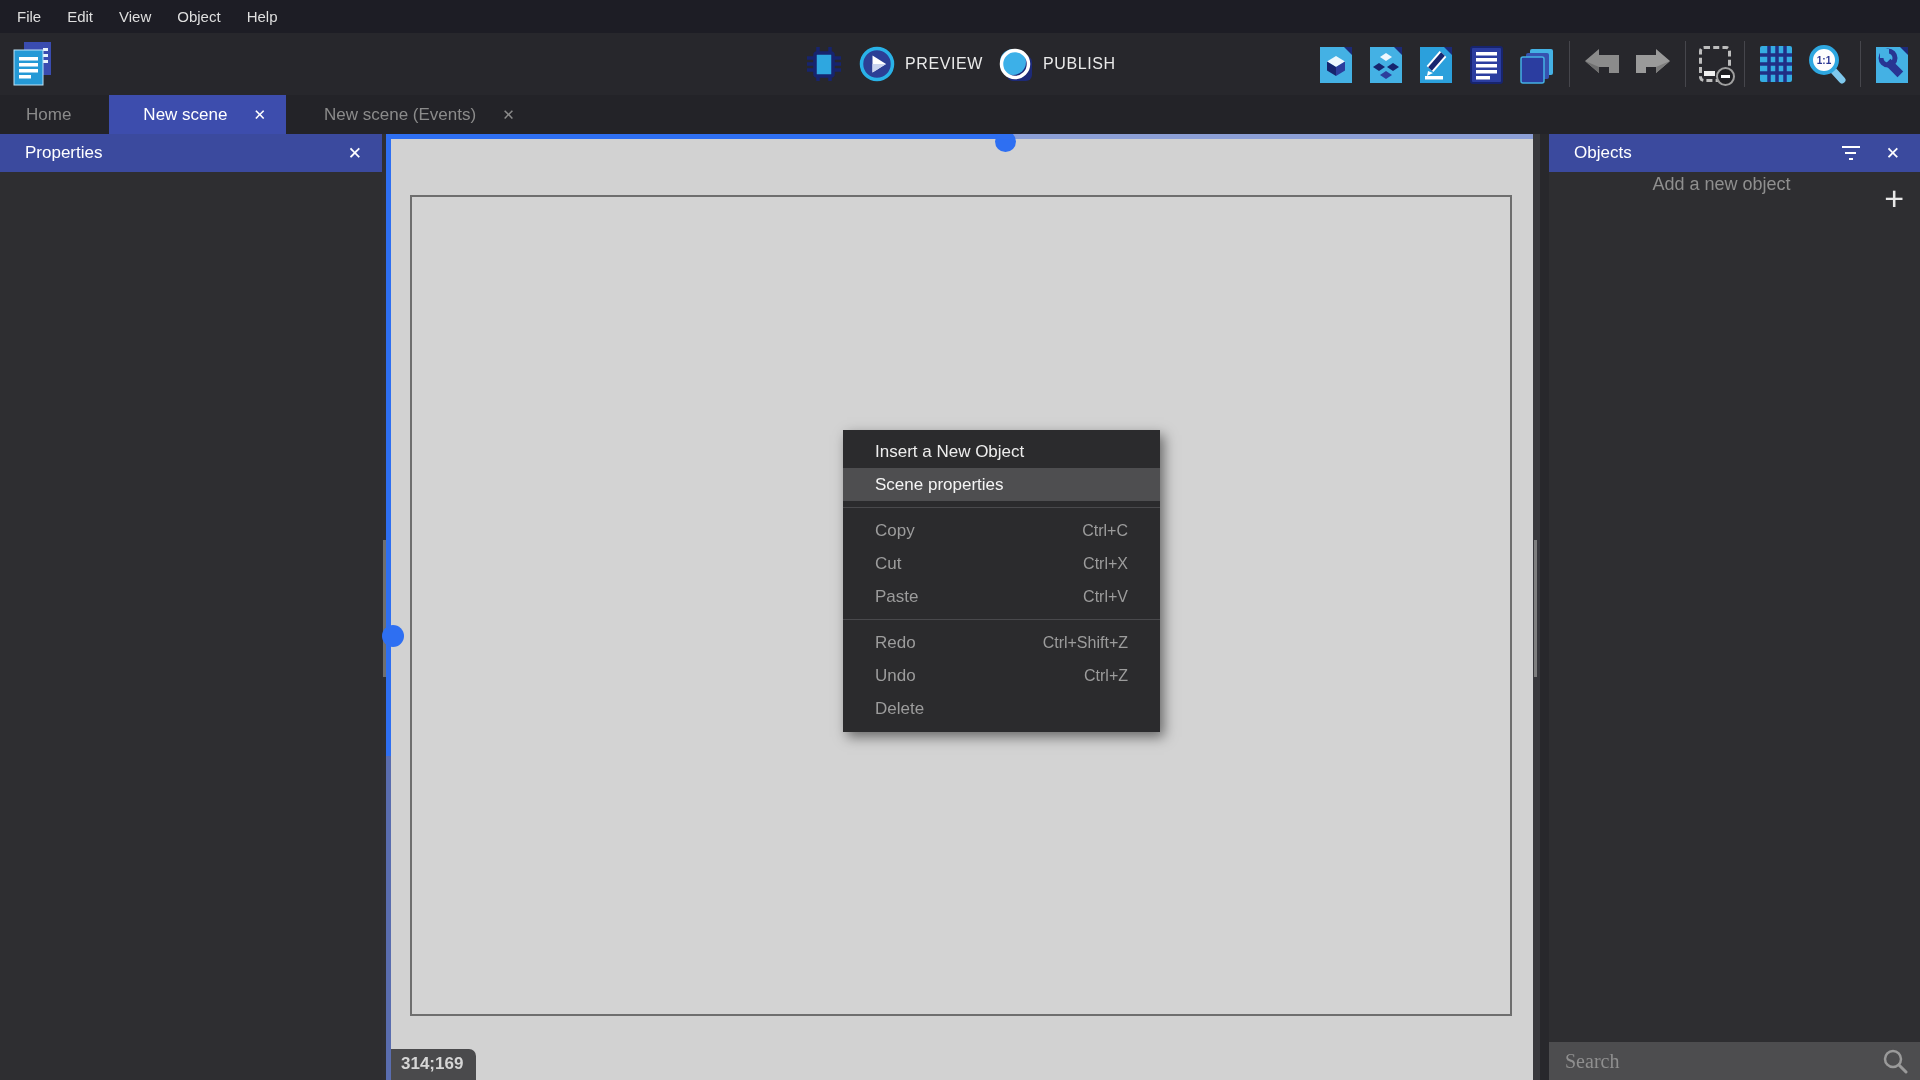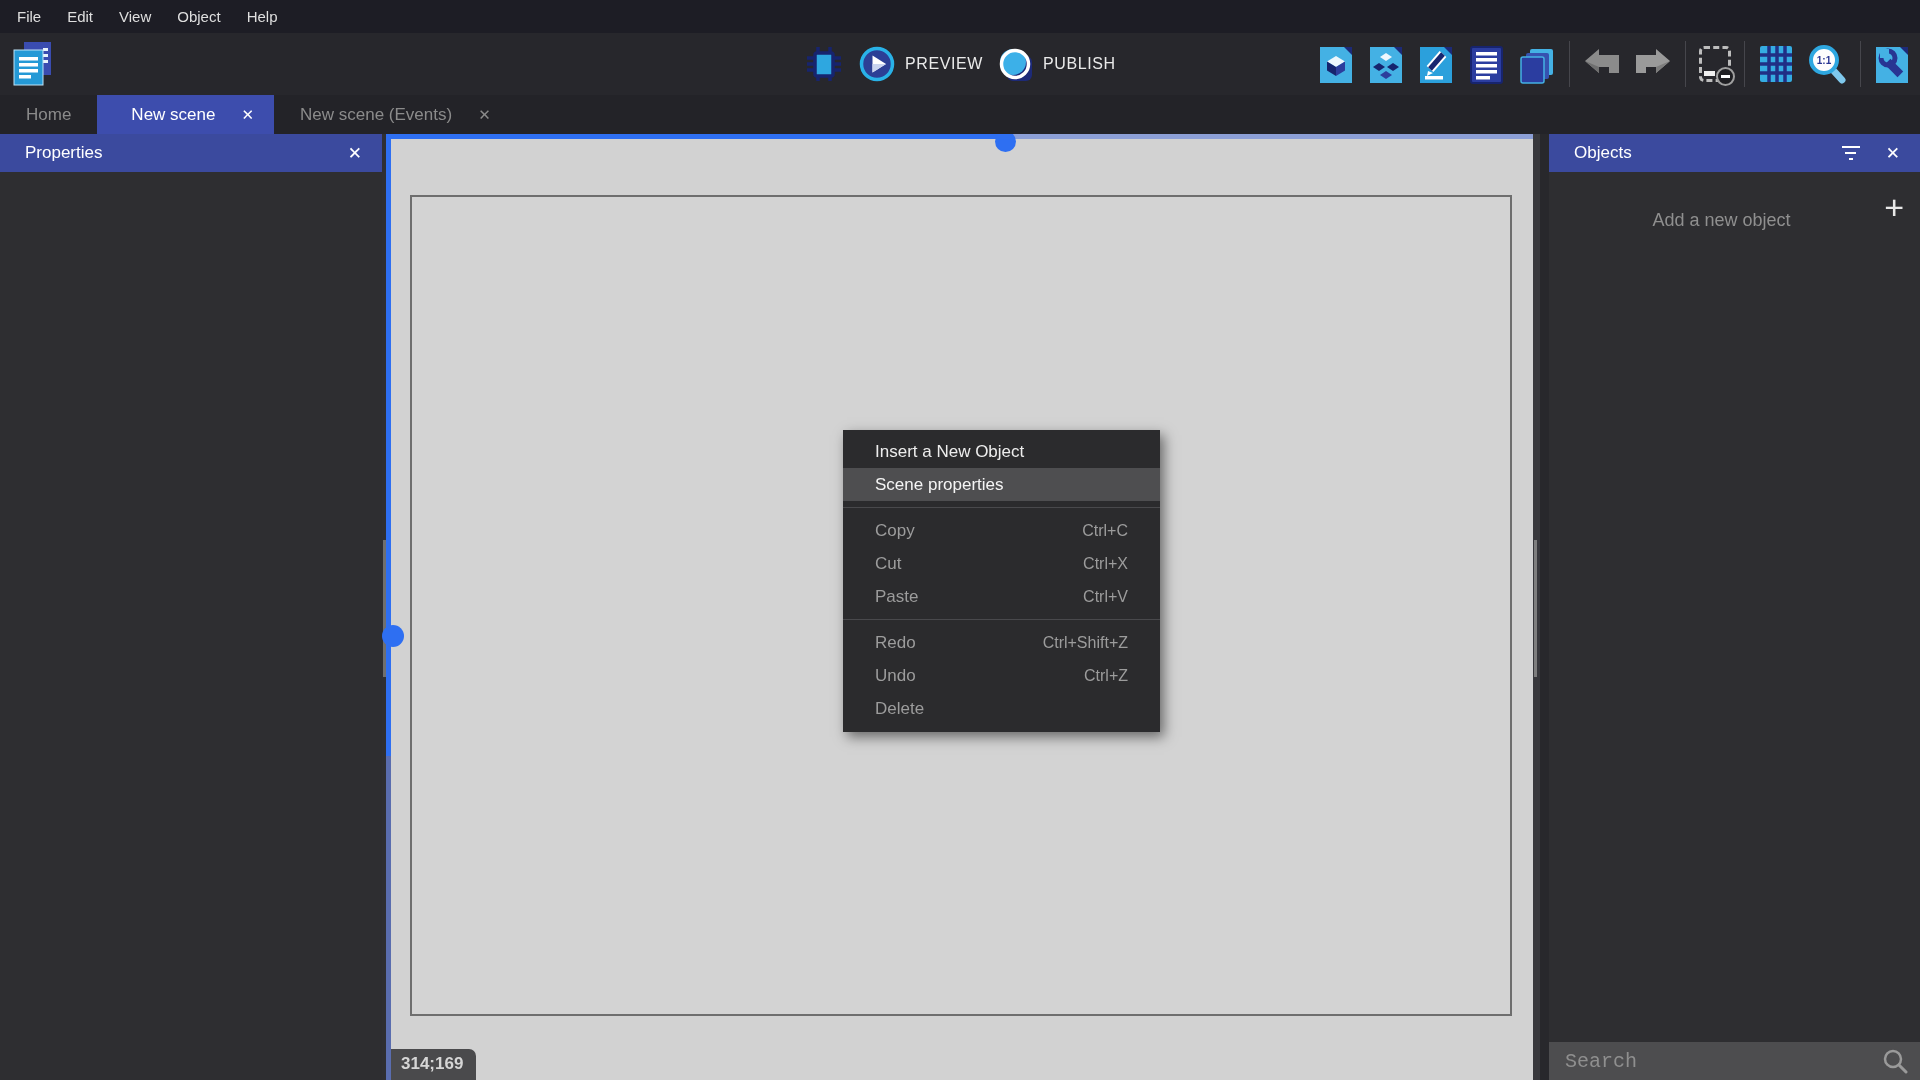--- a/index.html
+++ b/index.html
@@ -17,21 +17,21 @@
   .toolbar .logo { position:absolute; left:8px; top:7px; }
   .tb-center { position:absolute; left:803px; top:0; height:62px; display:flex; align-items:center; gap:14px; }
   .tb-btn { display:flex; align-items:center; gap:10px; cursor:pointer; }
   .tb-btn .tb-label { color:#eaeaea; font-size:16px; letter-spacing:0.6px; }
   .tb-right { position:absolute; right:9px; top:0; height:62px; display:flex; align-items:center; gap:13px; }
   .tb-sep { width:1px; height:46px; background:#46464c; }
   .tb-icon { display:flex; align-items:center; justify-content:center; cursor:pointer; }
 
   
   .tabbar { position:absolute; left:0; top:95px; width:1920px; height:39px; background:#232328;
-            display:flex; align-items:stretch; z-index:28; }
+            display:flex; align-items:stretch; z-index:28;gap:12px; }
   .tab { display:flex; align-items:center; font-size:17px; color:#8b8b8b; padding:0 26px; cursor:pointer; }
   .tab .tab-close { margin-left:26px; font-size:15px; color:#8b8b8b; cursor:pointer; }
   .tab.active { background:#3d4dad; color:#ffffff; padding:0 20px 0 34px; }
   .tab.active .tab-close { color:#ffffff; }
 
   
   .main { position:absolute; left:0; top:134px; width:1920px; height:946px; background:#28282c;border-radius:22px; }
 
   .panel-header { height:38px; background:#3b4a9e; display:flex; align-items:center;
                   padding:0 16px 0 25px; }
@@ -71,29 +71,29 @@
   .cm-item { height:33px; display:flex; align-items:center; justify-content:space-between;
              padding:0 32px; font-size:17px; color:#ededed; cursor:pointer; }
   .cm-item.dim { color:#9c9c9c; }
   .cm-item .cm-shortcut { color:#9c9c9c; font-size:16px; }
   .cm-item.highlighted { background:#4e4e50; color:#f5f5f5; }
   .cm-sep { height:1px; background:#49494c; margin:6px 0; }
 
   
   .objects-panel { position:absolute; left:1549px; top:0; width:371px; height:946px; background:#2e2e31; }
   .objects-header-icons { display:flex; align-items:center; gap:22px; }
-  .add-object-row { position:relative; height:48px; margin-top:11px; display:flex;
-                    align-items:flex-end; justify-content:center; cursor:pointer; }
+  .add-object-row { position:relative; height:48px; margin-top:2px; display:flex;
+                    align-items:flex-start; justify-content:center; cursor:pointer; }
   .add-object-label { color:#8f8f8f; font-size:18px; margin-right:26px; }
   .add-plus { position:absolute; right:16px; top:2px; color:#e8e8e8; font-size:34px;
               font-weight:300; line-height:44px; cursor:pointer; }
   .search-bar { position:absolute; left:0; bottom:0; width:371px; height:38px; background:#4d4d4f;
                 display:flex; align-items:center; padding:0 12px 0 16px; }
   .search-input { flex:1; background:transparent; border:none; outline:none; color:#cfcfcf;
-                  font-size:20px; font-family:Liberation Mono, monospace; }
+                  font-size:20px; font-family:Liberation Serif, serif; }
   .search-input::placeholder { color:#8f8f8f; }
 
   .filter-icon { display:inline-flex; flex-direction:column; align-items:center; gap:4px; cursor:pointer; }
   .filter-icon i { display:block; height:2px; background:#ffffff; }
   .filter-icon .f1 { width:18px; } .filter-icon .f2 { width:11px; } .filter-icon .f3 { width:4px; }
 
   
   .mask-icon { position:relative; width:32px; height:36px; border:3px dashed #bdbdbd; border-radius:5px; }
   .mask-icon .mask-bar { position:absolute; left:2px; bottom:3px; width:11px; height:5px; background:#efefef; }
   .mask-icon .mask-circle { position:absolute; right:-7px; bottom:-7px; width:19px; height:19px;

